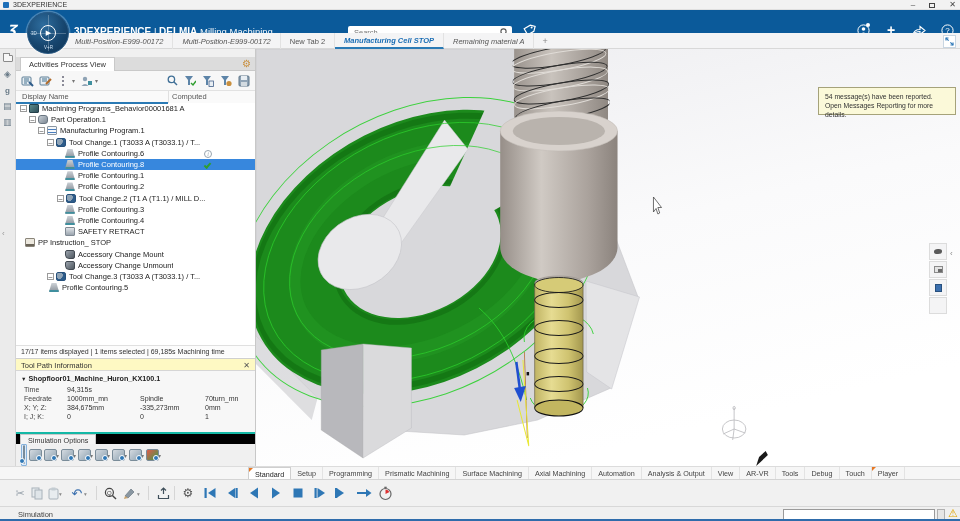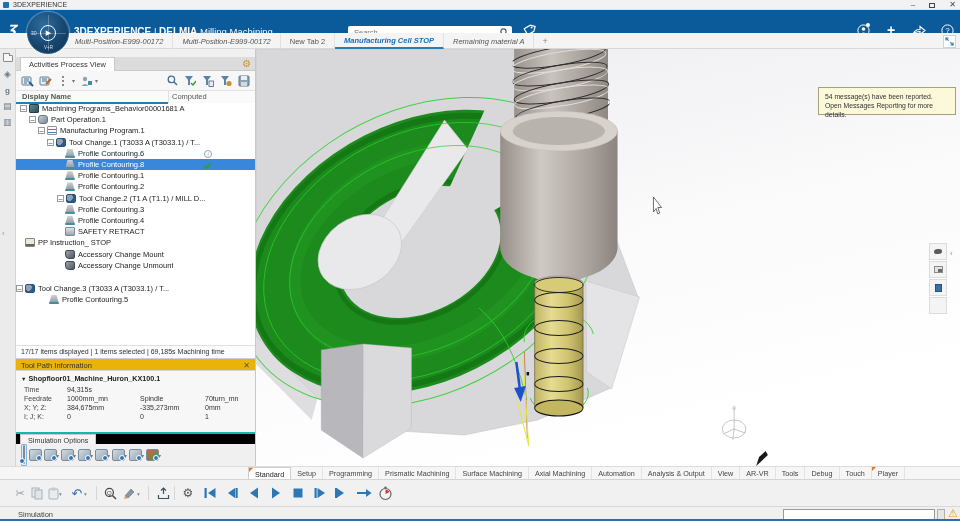--- a/index.html
+++ b/index.html
@@ -55,21 +55,21 @@
   .panel{position:absolute;left:16px;top:49px;width:240px;height:417px;background:#fff;border-right:1px solid #c8c8c8;}
   .ptop{position:absolute;left:0;top:0;width:100%;height:8px;background:#f0f0f0;}
   .ptabbar{position:absolute;left:0;top:8px;width:100%;height:14px;background:#dcdcdc;border-bottom:1px solid #c9c9c9;}
   .ptab{position:absolute;left:4px;top:0;height:14px;background:#fff;border:1px solid #c9c9c9;border-bottom:0;padding:0 8px;font-size:7.5px;color:#333;display:flex;align-items:center;}
   .pgear{position:absolute;right:4px;top:1px;font-size:10px;color:#c98f3d;line-height:12px;}
   .ptoolbar{position:absolute;left:0;top:22px;width:100%;height:20px;background:#f7f7f7;border-bottom:1px solid #e2e2e2;display:flex;align-items:center;padding:0 4px;gap:4px;}
   .pt-ic{width:14px;height:14px;display:flex;align-items:center;justify-content:center;}
   .dd{font-size:6px;color:#777;margin-left:-2px;}
   .pt-spacer{flex:1;}
   .colhead{position:absolute;left:0;top:42px;width:100%;height:12px;background:#fafafa;font-size:7.5px;color:#555;}
-  .colhead .c1{position:absolute;left:6px;top:1px;font-weight:bold;}
+  .colhead .c1{position:absolute;left:6px;top:1px;}
   .colhead .c2{position:absolute;left:156px;top:1px;}
   .colhead .u{position:absolute;left:0;top:11px;width:152px;height:2px;background:#2a7ab5;}
   .colhead .vd{position:absolute;left:152px;top:0;width:1px;height:12px;background:#e0e0e0;}
   .tree{position:absolute;left:0;top:54px;width:100%;height:240px;overflow:hidden;}
   .trow{position:relative;height:11.2px;display:flex;align-items:center;font-size:7.5px;color:#222;white-space:nowrap;cursor:default;}
   .trow.sel{background:#3787dd;color:#fff;}
   .exp{width:7px;height:7px;border:1px solid #9a9a9a;background:#fff;color:#444;font-size:7px;line-height:5px;text-align:center;margin-right:2px;flex:0 0 7px;}
   .noexp{width:9px;flex:0 0 9px;}
   .ti{width:10px;height:9px;margin-right:3px;flex:0 0 10px;border-radius:1px;}
   .ti-machine{background:linear-gradient(135deg,#5d8a8a,#2e4f5a);border:1px solid #24404a;}
@@ -79,21 +79,21 @@
   .ti-profile{background:linear-gradient(#cdd2d7,#878f98);clip-path:polygon(25% 0,75% 0,100% 100%,0 100%);box-shadow:inset 0 -2px 0 #3f8f9e;}
   .ti-safety{background:linear-gradient(#e0e4e8,#9aa4ae);border:1px solid #808a94;}
   .ti-pp{background:#ece8de;border:1px solid #8a857a;box-shadow:inset 0 -2px 0 #6a6458;}
   .ti-accessory{background:linear-gradient(135deg,#9aa2ac,#4f5860);border:1px solid #424a52;border-radius:2px 2px 2px 4px;}
   .tl{overflow:hidden;text-overflow:ellipsis;}
   .comp{position:absolute;left:188px;top:1px;}
   .ci-info{display:inline-block;width:8px;height:8px;border:1px solid #98a4ae;border-radius:50%;color:#98a4ae;font-size:6px;font-style:italic;text-align:center;line-height:7px;font-family:"Liberation Serif",serif;}
   .ci-ok{display:inline-block;width:7px;height:4px;border-left:2px solid #2f9e2f;border-bottom:2px solid #2f9e2f;transform:rotate(-48deg);margin-top:1px;}
   .pstatus{position:absolute;left:0;top:296px;width:100%;height:12px;border-top:1px solid #e0e0e0;font-size:7px;color:#333;padding:2px 0 0 5px;background:#fcfcfc;}
   
-  .tp-head{position:absolute;left:0;top:309px;width:100%;height:13px;background:#eab308;border-top:1px solid #cfcfcf;border-bottom:1px solid #d6d6d6;font-size:7.5px;color:#333;padding:2px 0 0 5px;}
+  .tp-head{position:absolute;left:0;top:309px;width:100%;height:13px;background:#fef9c3;border-top:1px solid #cfcfcf;border-bottom:1px solid #d6d6d6;font-size:7.5px;color:#333;padding:2px 0 0 5px;}
   .tp-close{position:absolute;right:5px;top:2px;font-size:8px;color:#555;}
   .tp-body{position:absolute;left:0;top:322px;width:100%;height:61px;background:#f7f7f7;font-size:7px;color:#333;}
   .tp-title{position:absolute;left:5px;top:3px;font-weight:bold;font-size:7.2px;color:#222;}
   .tp-rows{position:absolute;left:0;top:15px;width:100%;}
   .tp-row{position:relative;height:9px;}
   .tp-row span{position:absolute;top:0;font-size:7px;color:#333;white-space:nowrap;}
   .tp-row .k{left:8px;color:#444;}
   .tp-row .a{left:51px;}
   .tp-row .b{left:124px;}
   .tp-row .c{left:189px;}
@@ -375,21 +375,21 @@
         <div class="trow" style="padding-left: 40px;">
           <span class="noexp"></span>
           <span class="ti ti-accessory"></span>
           <span class="tl">Accessory Change Mount</span>
         </div>
         <div class="trow" style="padding-left: 40px;">
           <span class="noexp"></span>
           <span class="ti ti-accessory"></span>
           <span class="tl">Accessory Change Unmount</span>
         </div>
-        <div class="trow" style=" margin-top: 12px;">
+        <div class="trow" style="padding-left: 31px;">
           <span class="exp">–</span>
           <span class="ti ti-toolchange"></span>
           <span class="tl">Tool Change.3 (T3033 A (T3033.1) / T...</span>
         </div>
         <div class="trow" style="padding-left: 24px;">
           <span class="noexp"></span>
           <span class="ti ti-profile"></span>
           <span class="tl">Profile Contouring.5</span>
         </div>
       </div>

